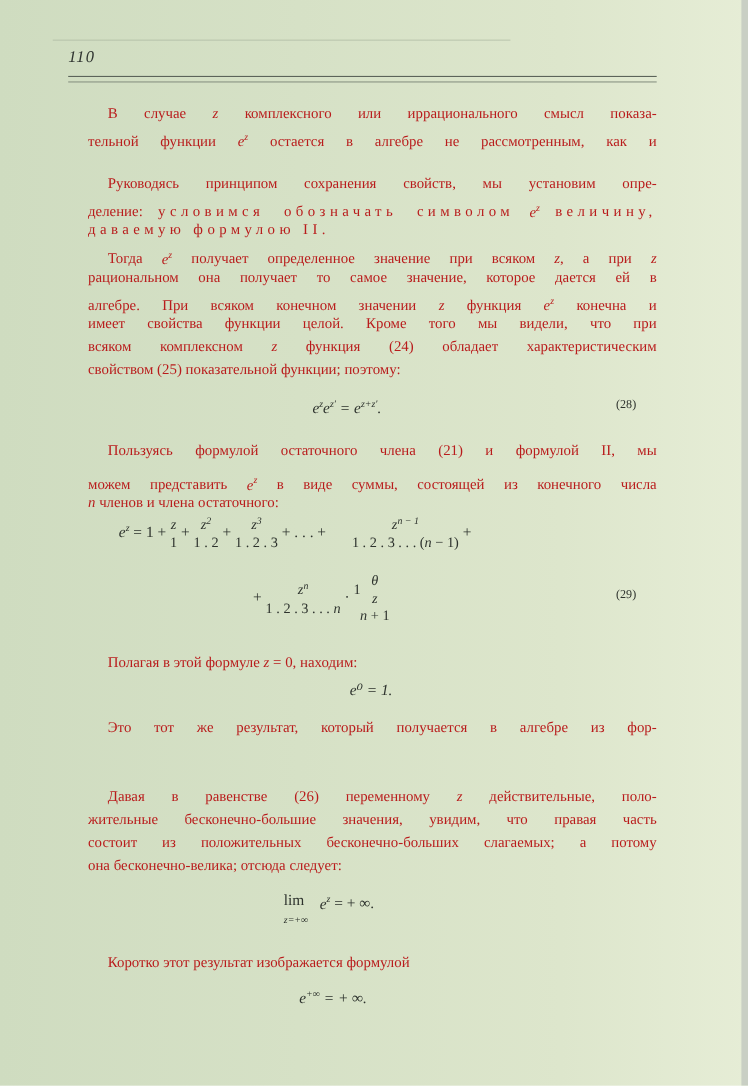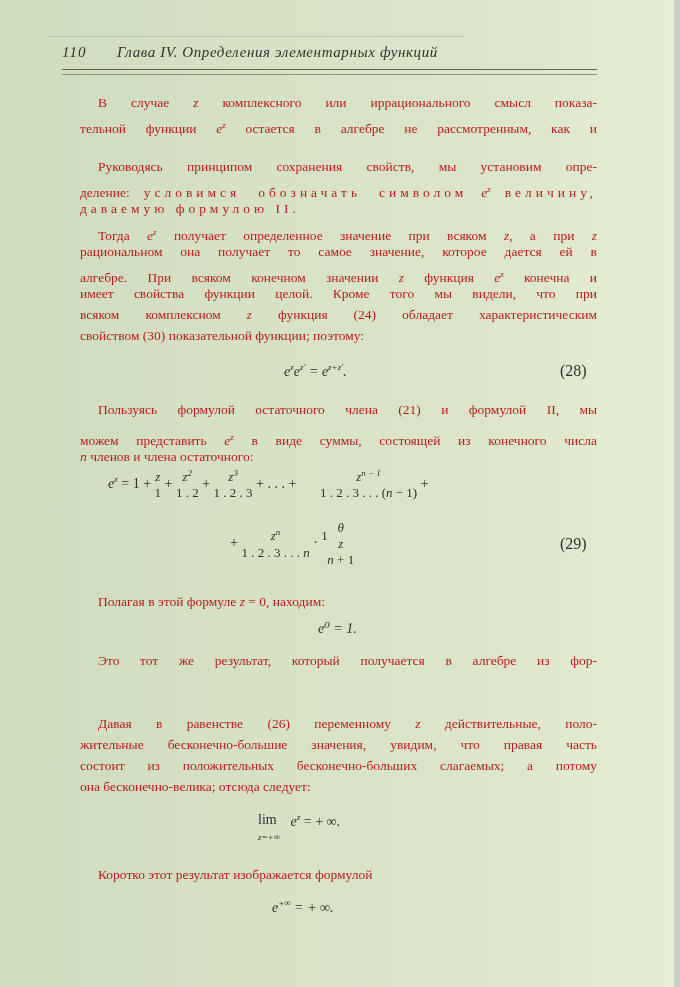--- a/index.html
+++ b/index.html
@@ -15,52 +15,51 @@
   .header { position: absolute; left: 62px; top: 42px; width: 540px; height: 24px; font-style: italic; font-size: 15px; color: #2f3430; }
   .header .pg { position: absolute; left: 0; top: 2px; letter-spacing: 1px; }
   .header .ttl { position: absolute; left: 55px; top: 2px; letter-spacing: .6px; }
   .head-rule { position: absolute; left: 62px; top: 69px; width: 535px; height: 4px; border-top: 1px solid #5c645a; border-bottom: 1px solid #8a9484; }
   .txt { position: absolute; left: 80px; width: 517px; font-size: 13.5px; line-height: 20.5px; text-align: justify; text-align-last: justify; color: #b91c1c; }
   .txt.last { text-align-last: left; }
   .ind { text-indent: 18px; }
   .sp { letter-spacing: 4px; }
   .i { font-style: italic; }
   .f { position: absolute; font-size: 14px; color: #2d322d; }
-  .eqno { position: absolute; font-size: 16px; color: #2d322d; text-align: right; }
+  .eqno { position: absolute; font-size: 11px; color: #2d322d; text-align: right; }
   .frac { display: inline-block; text-align: center; vertical-align: middle; }
   .frac .n { display: block; font-style: italic; font-size: 13px; }
   .frac .d { display: block; font-size: 13px; }
   sup { font-size: 9px; }
   .rightedge { position: absolute; right: 0; top: 0; width: 6px; height: 987px; background: #c9cfc4; }
 </style>
 </head>
 <body>
 
 <div class="page">
   <div class="top-rule"></div>
 
   <div class="header">
     <span class="pg">110</span>
-    <span class="ttl">Глава IV. Определения элементарных функций</span>
   </div>
   <div class="head-rule"></div>
 
   <div class="txt ind" style="top:93px">В случае <span class="i">z</span> комплексного или иррационального смысл показа-</div>
   <div class="txt" style="top:114px">тельной функции <span class="i">e<sup>z</sup></span> остается в алгебре не рассмотренным, как и</div>
 
   <div class="txt ind" style="top:157px">Руководясь принципом сохранения свойств, мы установим опре-</div>
   <div class="txt" style="top:178px">деление: <span class="sp">условимся обозначать символом</span> <span class="i">e<sup>z</sup></span> <span class="sp">величину,</span></div>
   <div class="txt last sp" style="top:199px">даваемую формулою II.</div>
 
   <div class="txt ind" style="top:221px">Тогда <span class="i">e<sup>z</sup></span> получает определенное значение при всяком <span class="i">z</span>, а при <span class="i">z</span></div>
   <div class="txt" style="top:242px">рациональном она получает то самое значение, которое дается ей в</div>
   <div class="txt" style="top:263px">алгебре. При всяком конечном значении <span class="i">z</span> функция <span class="i">e<sup>z</sup></span> конечна и</div>
   <div class="txt" style="top:284px">имеет свойства функции целой. Кроме того мы видели, что при</div>
   <div class="txt" style="top:305px">всяком комплексном <span class="i">z</span> функция (24) обладает характеристическим</div>
-  <div class="txt last" style="top:326px">свойством (30) показательной функции; поэтому:</div>
+  <div class="txt last" style="top:326px">свойством (25) показательной функции; поэтому:</div>
 
   <div class="f i" style="left:284px; top:362px">e<sup>z</sup>e<sup>z′</sup> = e<sup>z+z′</sup>.</div>
   <div class="eqno" style="left:560px; top:362px">(28)</div>
 
   <div class="txt ind" style="top:400px">Пользуясь формулой остаточного члена (21) и формулой II, мы</div>
   <div class="txt" style="top:426px">можем представить <span class="i">e<sup>z</sup></span> в виде суммы, состоящей из конечного числа</div>
   <div class="txt last" style="top:447px"><span class="i">n</span> членов и члена остаточного:</div>
 
   <div class="f" style="left:108px; top:468px; white-space:nowrap">
     <span class="i">e<sup>z</sup></span> = 1 +

